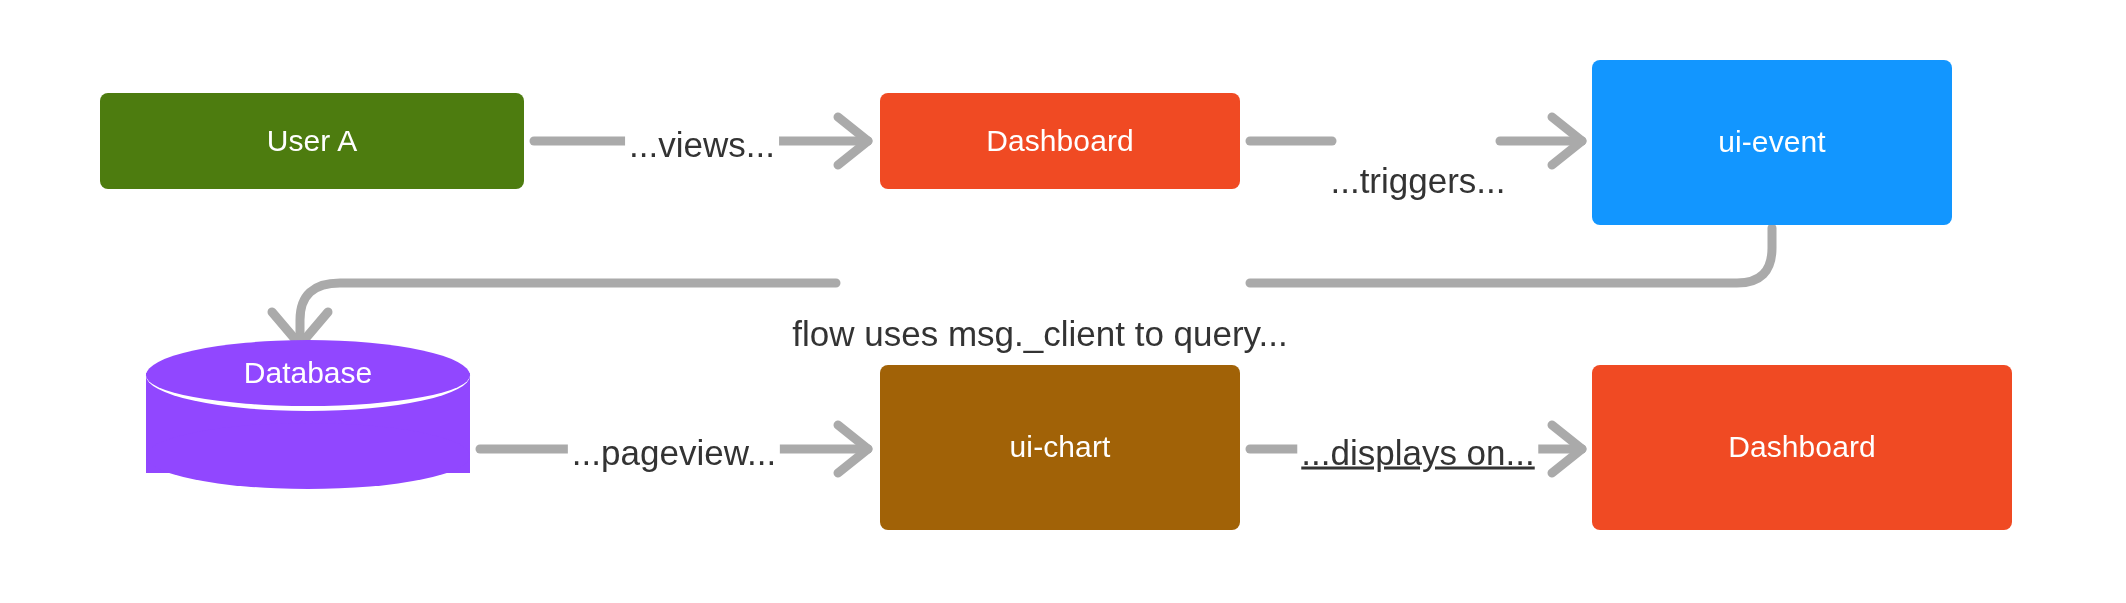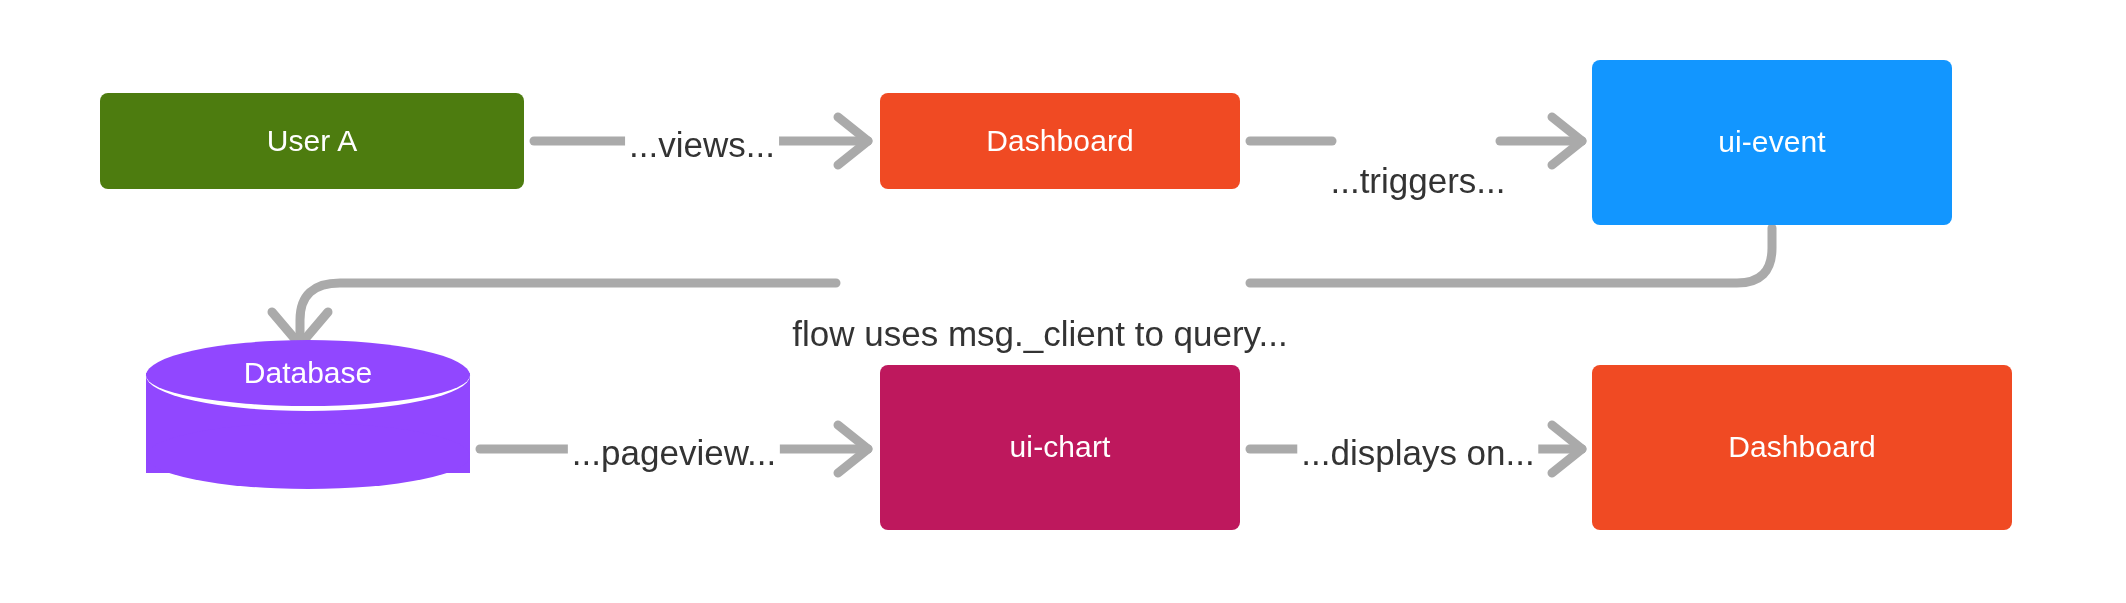--- a/index.html
+++ b/index.html
@@ -42,21 +42,21 @@
   }
   .node-line {
     display: block;
     white-space: nowrap;
   }
 
   
   #node-user-a      { left: 100px;  top: 93px;  width: 424px; height: 96px;  font-size: 30px; background: #4d7c0f; }
   #node-dashboard   { left: 880px;  top: 93px;  width: 360px; height: 96px;  font-size: 30px; background: #F04A23; }
   #node-ui-event    { left: 1592px; top: 60px;  width: 360px; height: 165px; font-size: 30px; background: #1296FF; }
-  #node-ui-chart    { left: 880px;  top: 365px; width: 360px; height: 165px; font-size: 30px; background: #be185d; }
+  #node-ui-chart    { left: 880px;  top: 365px; width: 360px; height: 165px; font-size: 30px; background: #a16207; }
   #node-dashboard-2 { left: 1592px; top: 365px; width: 420px; height: 165px; font-size: 30px; background: #F04A23; }
 
   
   #node-database {
     position: absolute;
     left: 146px;
     top: 340px;
     width: 276px;
     height: 166px;
   }
@@ -108,21 +108,21 @@
     white-space: nowrap;
     transform: translate(-50%, -50%);
     background: #ffffff;
     padding: 0 4px;
     line-height: 1;
   }
   #label-views       { left: 702px;  top: 144px; }
   #label-triggers    { left: 1418px; top: 144px; margin-top: 36px; }
   #label-query       { left: 1040px; top: 290px; margin-top: 43px; }
   #label-populates   { left: 674px;  top: 452px; }
-  #label-displays-on { left: 1418px; top: 452px; }
+  #label-displays-on { left: 1418px; top: 452px; text-decoration: underline; }
 </style>
 </head>
 <body>
 
 <div id="diagram-canvas">
 
   <svg id="edge-layer" viewBox="0 0 2126 603" width="2126" height="603" xmlns="http://www.w3.org/2000/svg">
     <g fill="none" stroke="#AAAAAA" stroke-width="9" stroke-linecap="round" stroke-linejoin="round">
 
       <g>

